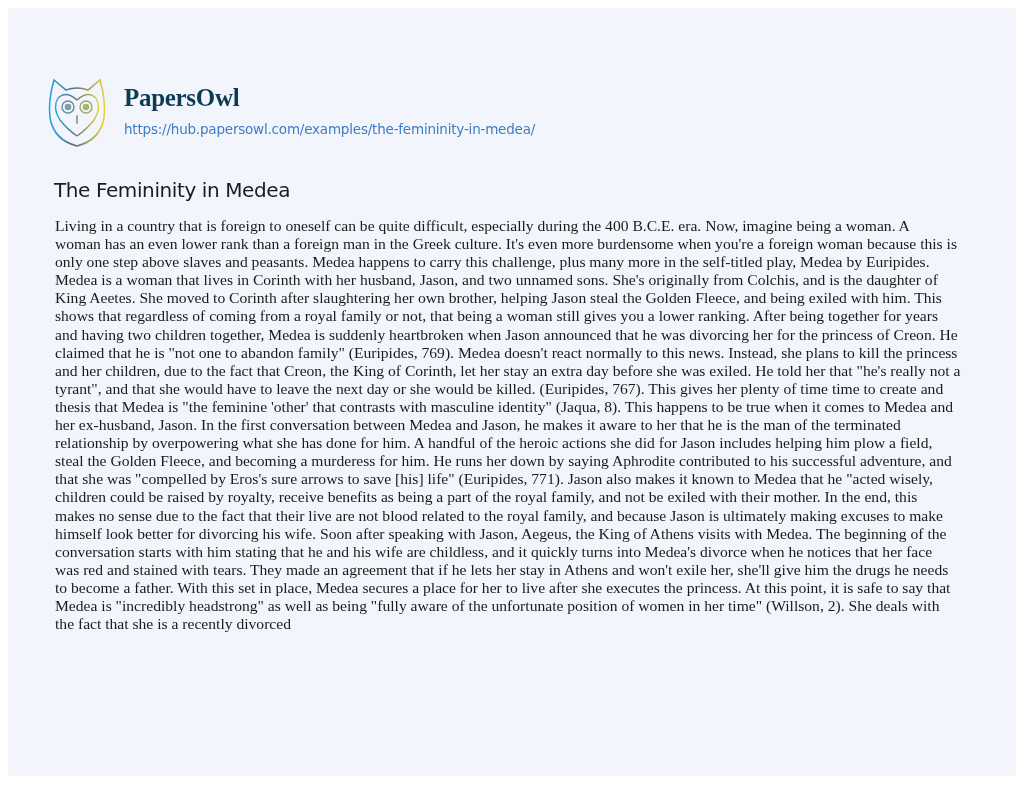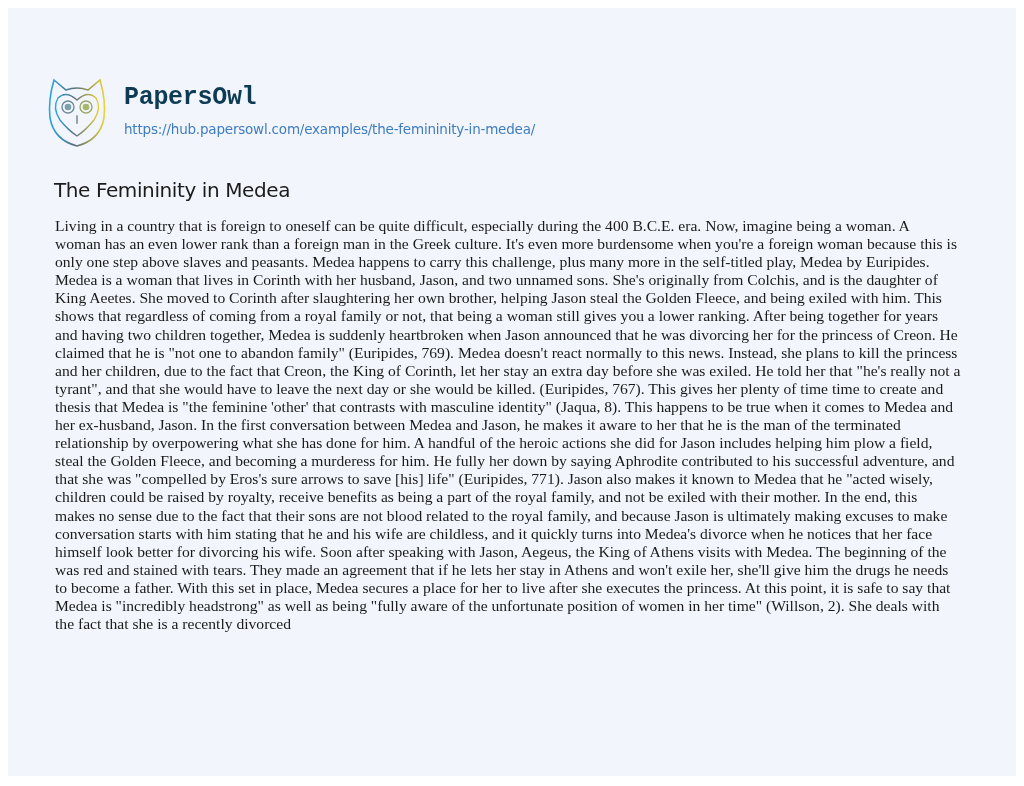--- a/index.html
+++ b/index.html
@@ -28,21 +28,21 @@
     .logo {
       width: 62px;
       height: 80px;
       margin-right: 16px;
     }
     .brand-block {
       display: flex;
       flex-direction: column;
     }
     .brand {
-      font-family: Liberation Mono, monospace;
+      font-family: Liberation Serif, serif;
       font-weight: bold;
       font-size: 25px;
       color: #0d3b54;
       letter-spacing: -0.3px;
       line-height: 30px;
     }
     .url {
       font-family: "DejaVu Sans", sans-serif;
       font-size: 13.5px;
       color: #3f7cc0;
@@ -117,25 +117,25 @@
     <span class="line">Medea is a woman that lives in Corinth with her husband, Jason, and two unnamed sons. She's originally from Colchis, and is the daughter of</span>
     <span class="line">King Aeetes. She moved to Corinth after slaughtering her own brother, helping Jason steal the Golden Fleece, and being exiled with him. This</span>
     <span class="line">shows that regardless of coming from a royal family or not, that being a woman still gives you a lower ranking. After being together for years</span>
     <span class="line">and having two children together, Medea is suddenly heartbroken when Jason announced that he was divorcing her for the princess of Creon. He</span>
     <span class="line">claimed that he is "not one to abandon family" (Euripides, 769). Medea doesn't react normally to this news. Instead, she plans to kill the princess</span>
     <span class="line">and her children, due to the fact that Creon, the King of Corinth, let her stay an extra day before she was exiled. He told her that "he's really not a</span>
     <span class="line">tyrant", and that she would have to leave the next day or she would be killed.  (Euripides, 767). This gives her plenty of time time to create and</span>
     <span class="line">thesis that Medea is "the feminine 'other' that contrasts with masculine identity" (Jaqua, 8). This happens to be true when it comes to Medea and</span>
     <span class="line">her ex-husband, Jason. In the first conversation between Medea and Jason, he makes it aware to her that he is the man of the terminated</span>
     <span class="line">relationship by overpowering what she has done for him. A handful of the heroic actions she did for Jason includes helping him plow a field,</span>
-    <span class="line">steal the Golden Fleece, and becoming a murderess for him. He fully her down by saying Aphrodite contributed to his successful adventure, and</span>
+    <span class="line">steal the Golden Fleece, and becoming a murderess for him. He runs her down by saying Aphrodite contributed to his successful adventure, and</span>
     <span class="line">that she was "compelled by Eros's sure arrows to save [his] life" (Euripides, 771). Jason also makes it known to Medea that he "acted wisely,</span>
     <span class="line">children could be raised by royalty, receive benefits as being a part of the royal family, and not be exiled with their mother. In the end, this</span>
-    <span class="line">makes no sense due to the fact that their sons are not blood related to the royal family, and because Jason is ultimately making excuses to make</span>
+    <span class="line">makes no sense due to the fact that their live are not blood related to the royal family, and because Jason is ultimately making excuses to make</span>
+    <span class="line">himself look better for divorcing his wife. Soon after speaking with Jason, Aegeus, the King of Athens visits with Medea. The beginning of the</span>
     <span class="line">conversation starts with him stating that he and his wife are childless, and it quickly turns into Medea's divorce when he notices that her face</span>
-    <span class="line">himself look better for divorcing his wife. Soon after speaking with Jason, Aegeus, the King of Athens visits with Medea. The beginning of the</span>
     <span class="line">was red and stained with tears. They made an agreement that if he lets her stay in Athens and won't exile her, she'll give him the drugs he needs</span>
     <span class="line">to become a father. With this set in place, Medea secures a place for her to live after she executes the princess. At this point, it is safe to say that</span>
     <span class="line">Medea is "incredibly headstrong" as well as being "fully aware of the unfortunate position of women in her time" (Willson, 2). She deals with</span>
     <span class="line">the fact that she is a recently divorced</span>
   </div>
 
 </div>
 
 </body></html>

